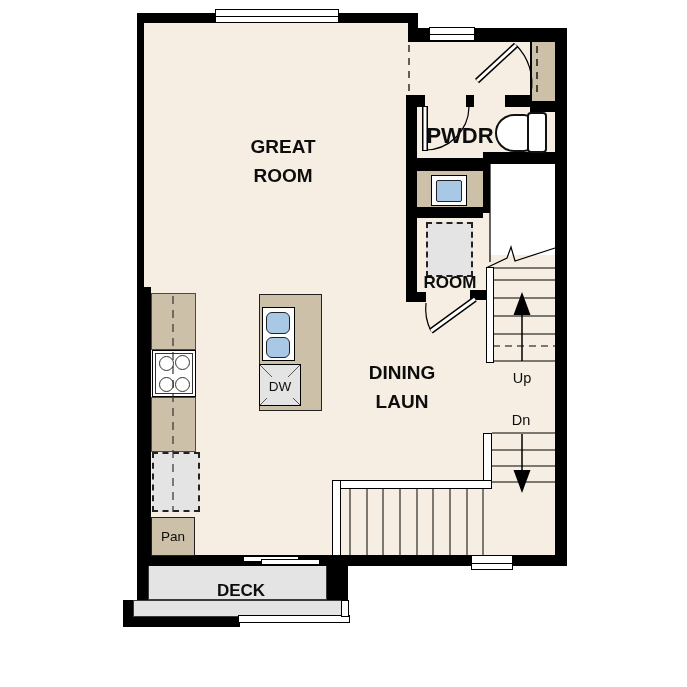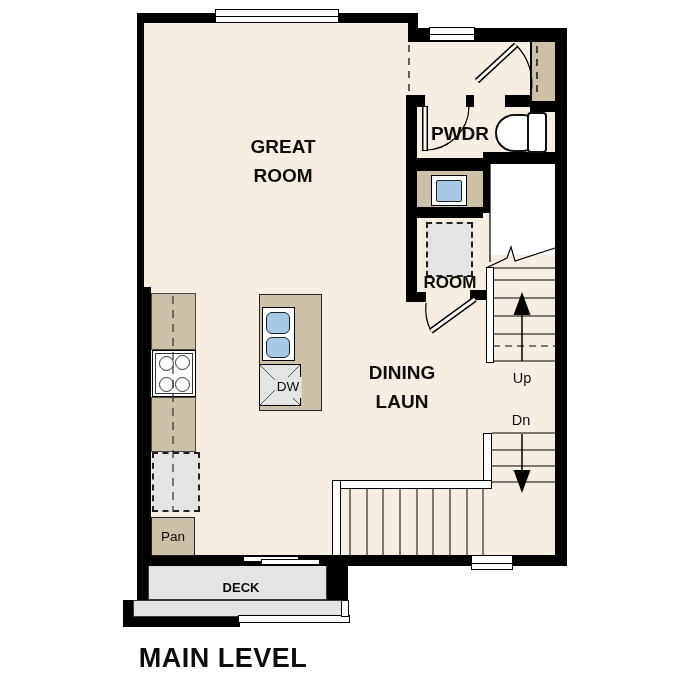--- a/index.html
+++ b/index.html
@@ -184,22 +184,21 @@
       <path d="M431,331 A49,49 0 0 1 426,303" fill="none" stroke="#000" stroke-width="1.2"></path>
       <line x1="475" y1="299" x2="431" y2="331" stroke="#000" stroke-width="6"></line>
       <line x1="475" y1="299" x2="431" y2="331" stroke="#fff" stroke-width="3"></line>
     </g>
   </svg>
 
   <div class="label" style="left:283px;top:132px;font-size:19px;">GREAT
 ROOM</div>
   <div class="label" style="left:402px;top:358px;font-size:19px;">DINING
 LAUN</div>
-  <div class="label" style="left:460px;top:119px;font-size:19px;">PWDR</div>
+  <div class="label" style="left:460px;top:119px;font-size:22px;">PWDR</div>
   <div class="label" style="left:450px;top:270px;font-size:17px;">ROOM</div>
   <div class="label regular" style="left:173px;top:527px;font-size:13.5px;">Pan</div>
-  <div class="label regular" style="left:280px;top:377px;font-size:13.5px;background:var(--appliance,#e4e4e4);padding:0 2px;margin-left:8px;">DW</div>
+  <div class="label regular" style="left:280px;top:377px;font-size:13.5px;background:var(--appliance,#e4e4e4);padding:0 2px;">DW</div>
   <div class="label regular" style="left:522px;top:367px;font-size:14.5px;">Up</div>
   <div class="label regular" style="left:521px;top:409px;font-size:14.5px;">Dn</div>
-  <div class="label" style="left:241px;top:578px;font-size:13px;">DECK</div>
-  <div class="label" style="left:223px;top:638px;font-size:27px;letter-spacing:0.5px;">MAIN LEVEL</div>
+  <div class="label" style="left:241px;top:578px;font-size:17px;">DECK</div>
 
 </div>
 
 </body></html>

